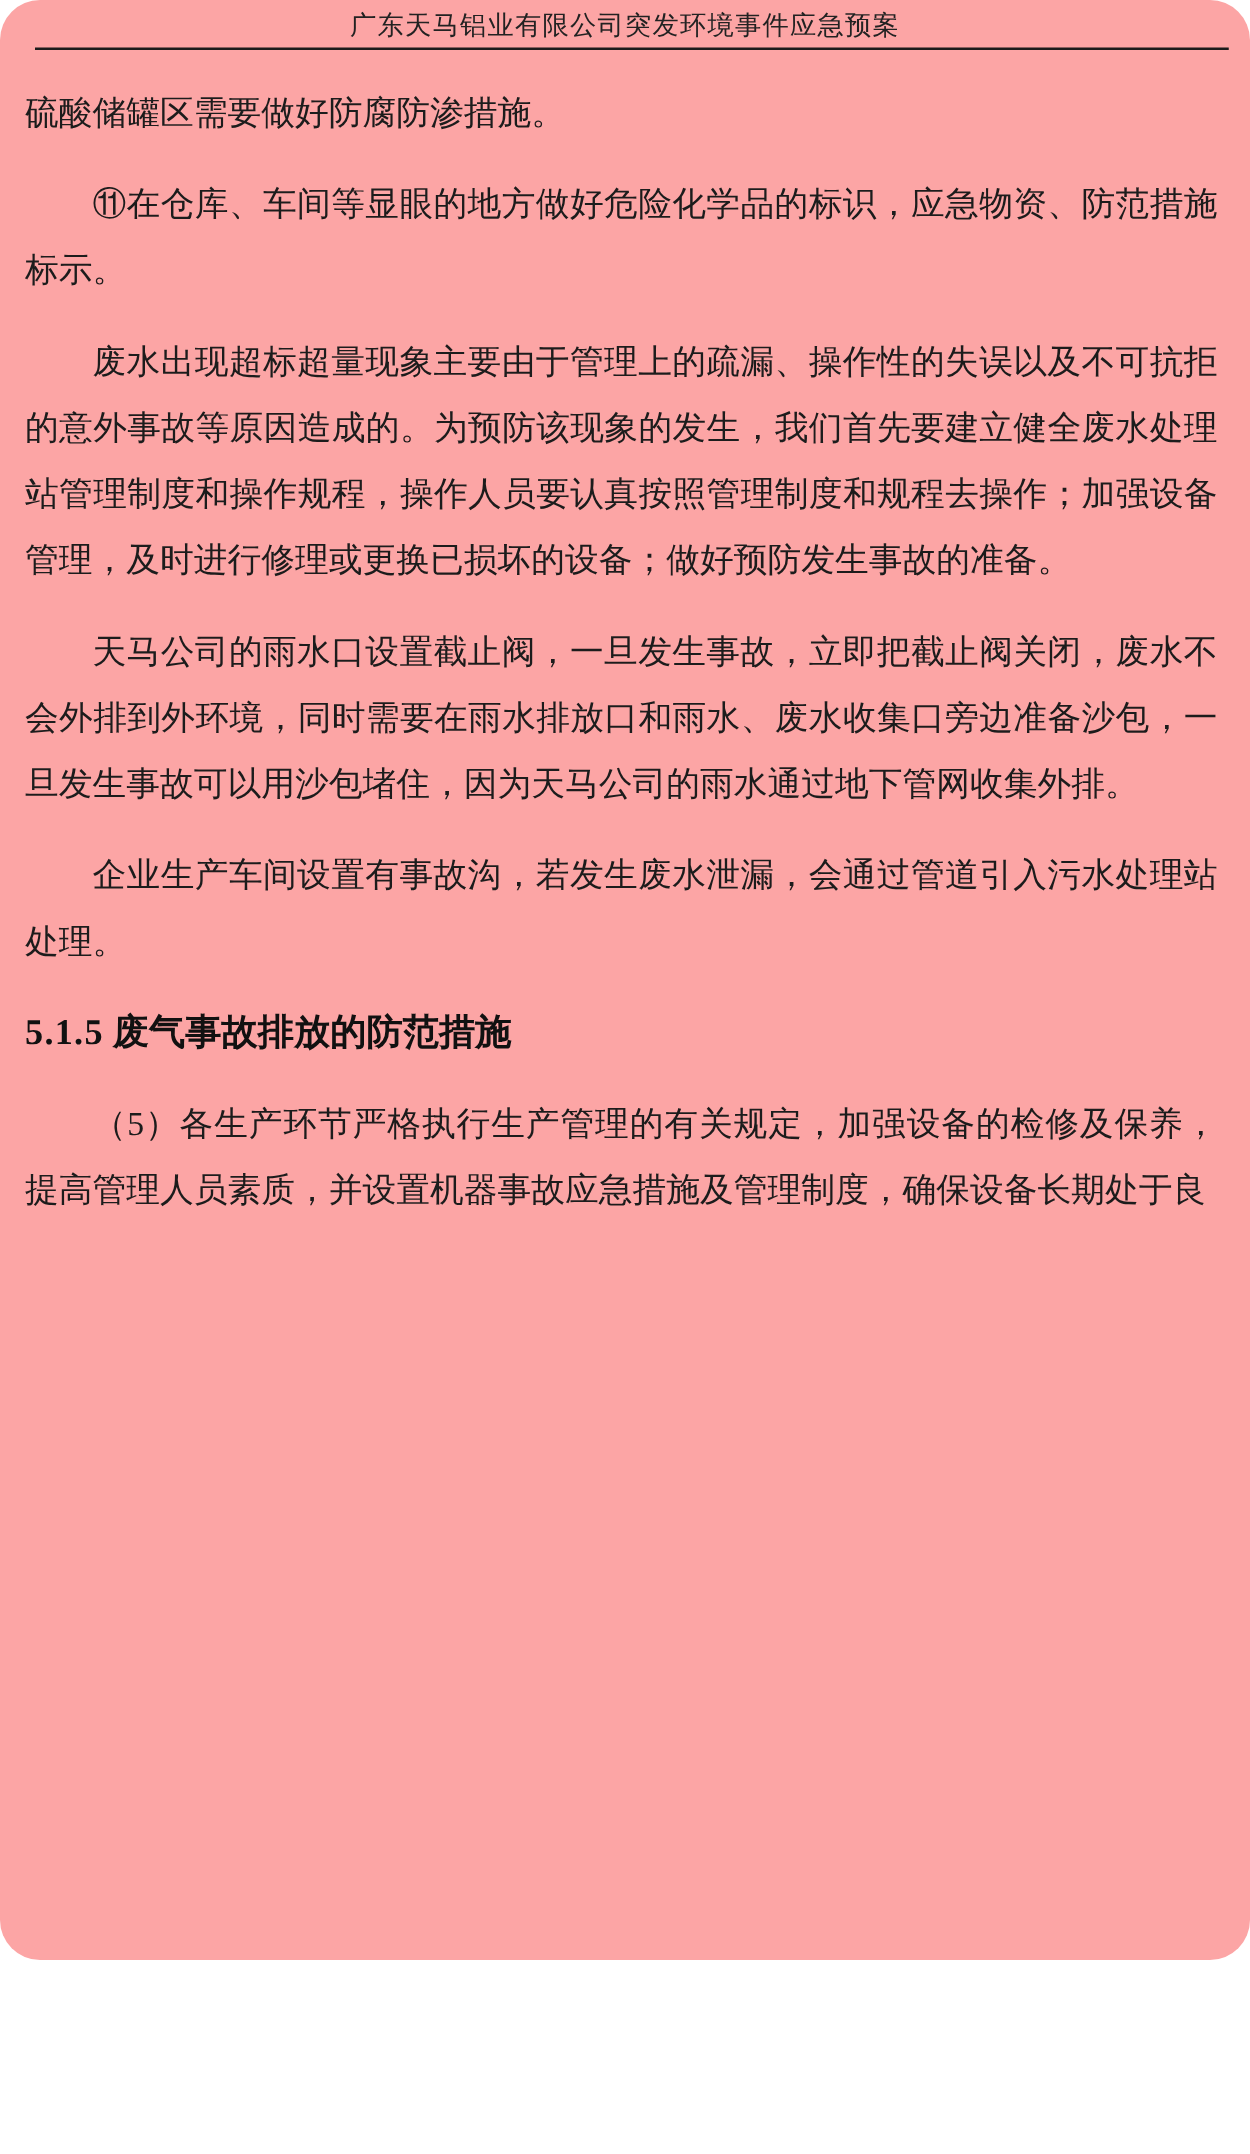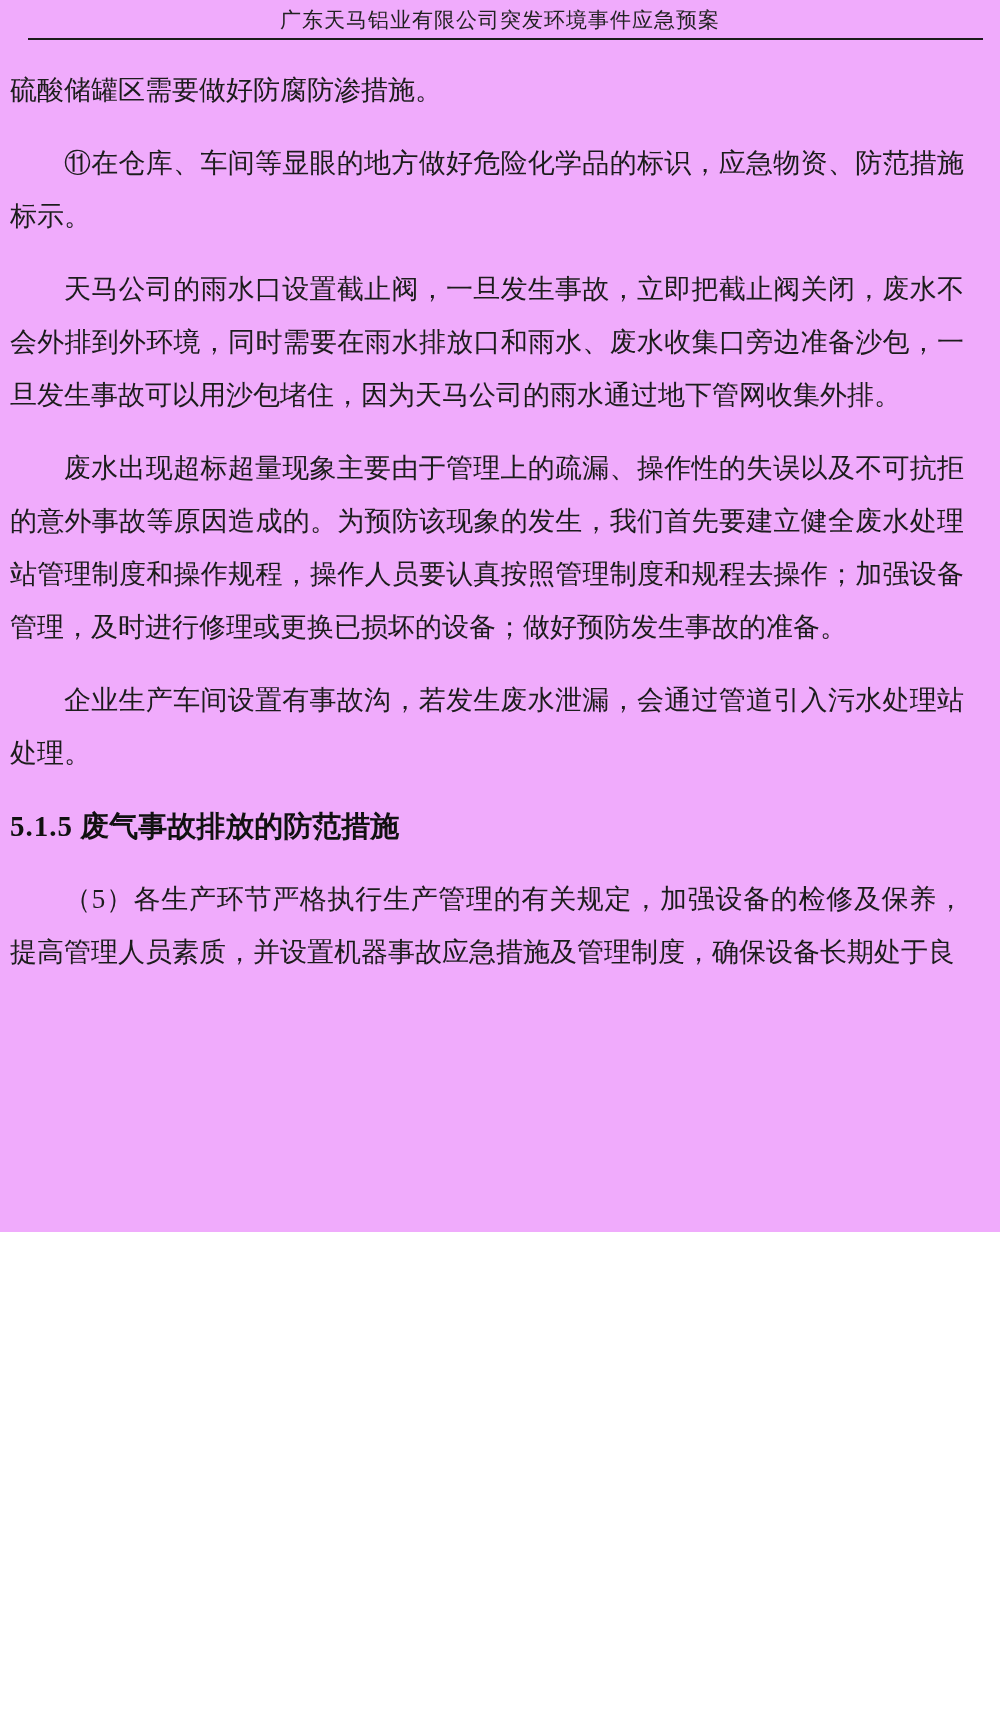--- a/index.html
+++ b/index.html
@@ -3,44 +3,45 @@
 <meta charset="utf-8">
 <style>
   html, body {
     margin: 0;
     padding: 0;
     background: #ffffff;
   }
   .page {
     position: relative;
     width: 1000px;
-    height: 1232px;
-    background: #f0abfc;
+    height: 1568px;
+    background: #fca5a5;
     color: #1c1c1c;
     font-family: "Liberation Serif", "DejaVu Serif", serif;
     overflow: hidden;
+    border-radius: 32px;
   }
   .page-header {
     padding-top: 9px;
   }
   .header-title {
     text-align: center;
     font-size: 21px;
     line-height: 22px;
     color: #222222;
     letter-spacing: 1px;
   }
   .header-rule {
     margin: 7px 17px 0 28px;
     border: 0;
     border-top: 2px solid #1b1b1b;
     height: 0;
   }
   .doc-body {
-    margin-left: 10px;
+    margin-left: 20px;
     width: 954px;
     padding-top: 24px;
     font-size: 27px;
     line-height: 53px;
   }
   .para {
     margin: 0 0 20px 0;
     text-align: justify;
     text-justify: inter-ideograph;
   }
@@ -76,22 +77,22 @@
 
 <div class="page">
   <header class="page-header">
     <div class="header-title">广东天马铝业有限公司突发环境事件应急预案</div>
     <hr class="header-rule">
   </header>
 
   <main class="doc-body">
       <p class="para">硫酸储罐区需要做好防腐防渗措施。</p>
       <p class="para indent">⑪在仓库、车间等显眼的地方做好危险化学品的标识，应急物资、防范措施标示。</p>
+      <p class="para indent">废水出现超标超量现象主要由于管理上的疏漏、操作性的失误以及不可抗拒的意外事故等原因造成的。为预防该现象的发生，我们首先要建立健全废水处理站管理制度和操作规程，操作人员要认真按照管理制度和规程去操作；加强设备管理，及时进行修理或更换已损坏的设备；做好预防发生事故的准备。</p>
       <p class="para indent">天马公司的雨水口设置截止阀，一旦发生事故，立即把截止阀关闭，废水不会外排到外环境，同时需要在雨水排放口和雨水、废水收集口旁边准备沙包，一旦发生事故可以用沙包堵住，因为天马公司的雨水通过地下管网收集外排。</p>
-      <p class="para indent">废水出现超标超量现象主要由于管理上的疏漏、操作性的失误以及不可抗拒的意外事故等原因造成的。为预防该现象的发生，我们首先要建立健全废水处理站管理制度和操作规程，操作人员要认真按照管理制度和规程去操作；加强设备管理，及时进行修理或更换已损坏的设备；做好预防发生事故的准备。</p>
       <p class="para indent">企业生产车间设置有事故沟，若发生废水泄漏，会通过管道引入污水处理站处理。</p>
       <h2 class="heading"><span class="hnum">5.1.5</span><span class="htext"> 废气事故排放的防范措施</span></h2>
       <p class="para indent">（5）各生产环节严格执行生产管理的有关规定，加强设备的检修及保养，提高管理人员素质，并设置机器事故应急措施及管理制度，确保设备长期处于良</p>
     </main>
 
   <footer class="page-footer">
     <span class="page-number">57</span>
   </footer>
 </div>
 

